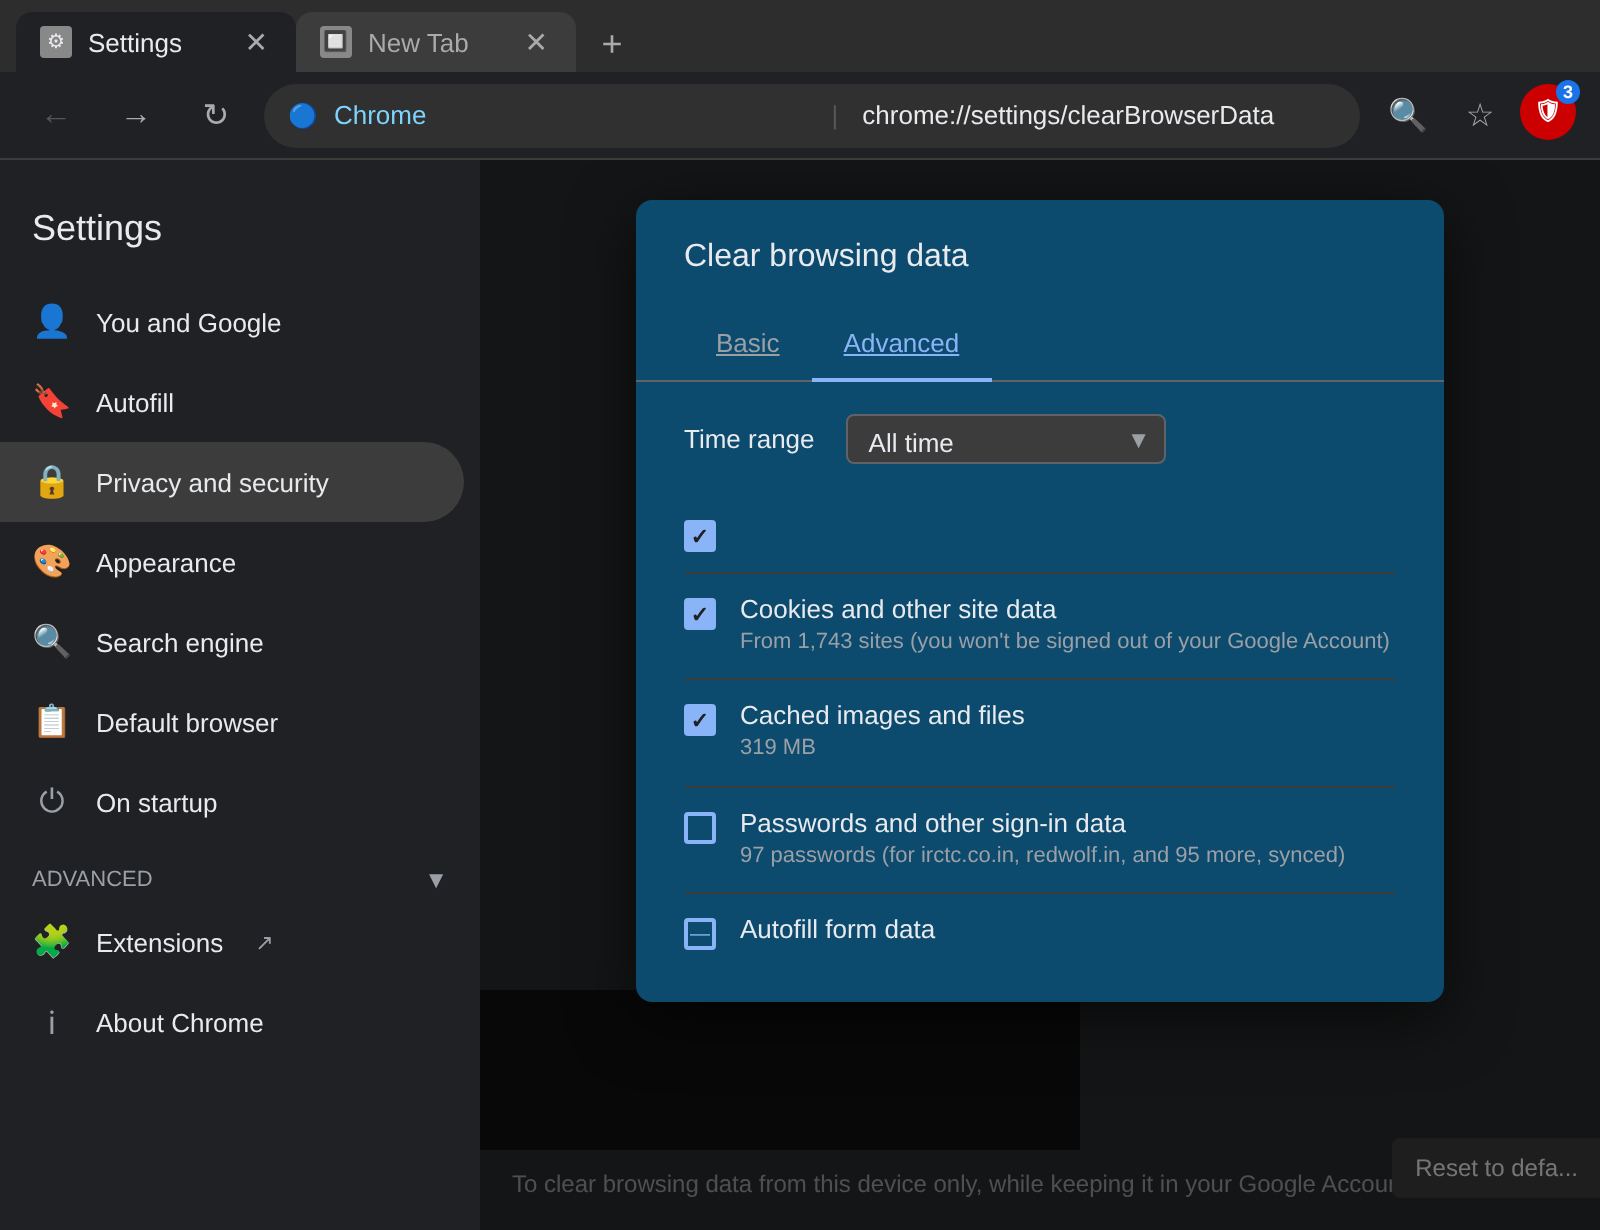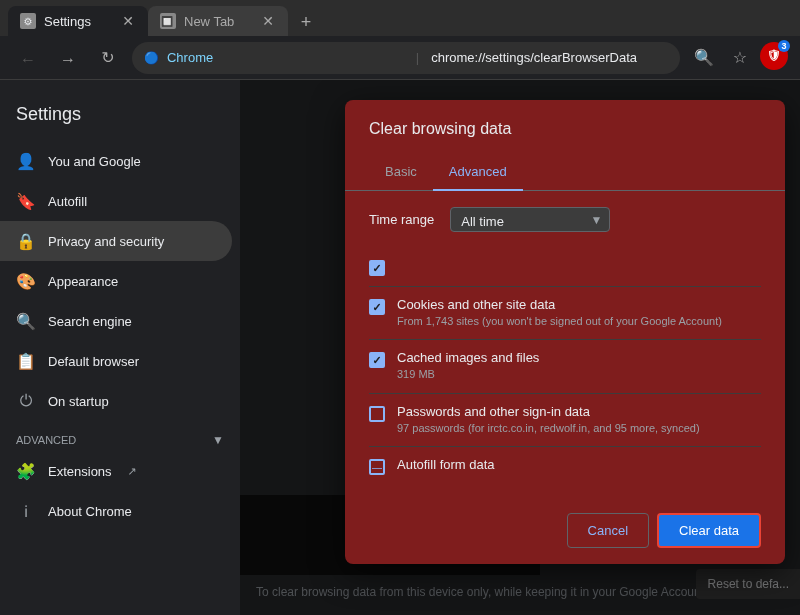--- a/index.html
+++ b/index.html
@@ -223,46 +223,46 @@
       background: rgba(0,0,0,0.5);
       z-index: 10;
     }
 
     
     .dialog {
       position: absolute;
       top: 20px;
       left: 50%;
       transform: translateX(-50%);
-      width: 440px;
-      background: #7f1d1d;
+      width: 404px;
+      background: #0c4a6e;
       border-radius: 8px;
       z-index: 20;
       box-shadow: 0 8px 32px rgba(0,0,0,0.6);
       overflow: hidden;
-      margin-left: 45px;
     }
     .dialog-header {
       padding: 20px 24px 16px;
       font-size: 16px;
       font-weight: 500;
       color: #e8eaed;
     }
     .dialog-tabs {
       display: flex;
       border-bottom: 1px solid #5f6368;
       padding: 0 24px;
     }
     .dialog-tab {
       padding: 10px 16px;
       font-size: 13px;
       cursor: pointer;
       color: #9aa0a6;
       border-bottom: 2px solid transparent;
       margin-bottom: -1px;
+      text-decoration: underline;
     }
     .dialog-tab.active {
       color: #8ab4f8;
       border-bottom: 2px solid #8ab4f8;
     }
     .dialog-body {
       padding: 16px 24px;
       max-height: 340px;
       overflow-y: auto;
     }
@@ -571,24 +571,20 @@
 
         <div class="check-item">
           <div class="checkbox partial"></div>
           <div class="check-content">
             <div class="check-title">Autofill form data</div>
             <div class="check-subtitle"></div>
           </div>
         </div>
       </div>
 
-      <div class="dialog-footer">
-        <button class="btn btn-cancel">Cancel</button>
-        <button class="btn btn-clear">Clear data</button>
-      </div>
     </div>
 
     <div class="bottom-content">
       <div style="display:flex;gap:0;">
         <div class="black-box"></div>
       </div>
       <div class="bottom-text">
         <span>To clear browsing data from this device only, while keeping it in your Google Account,</span>
         <a href="#">sign out.</a>
       </div>

